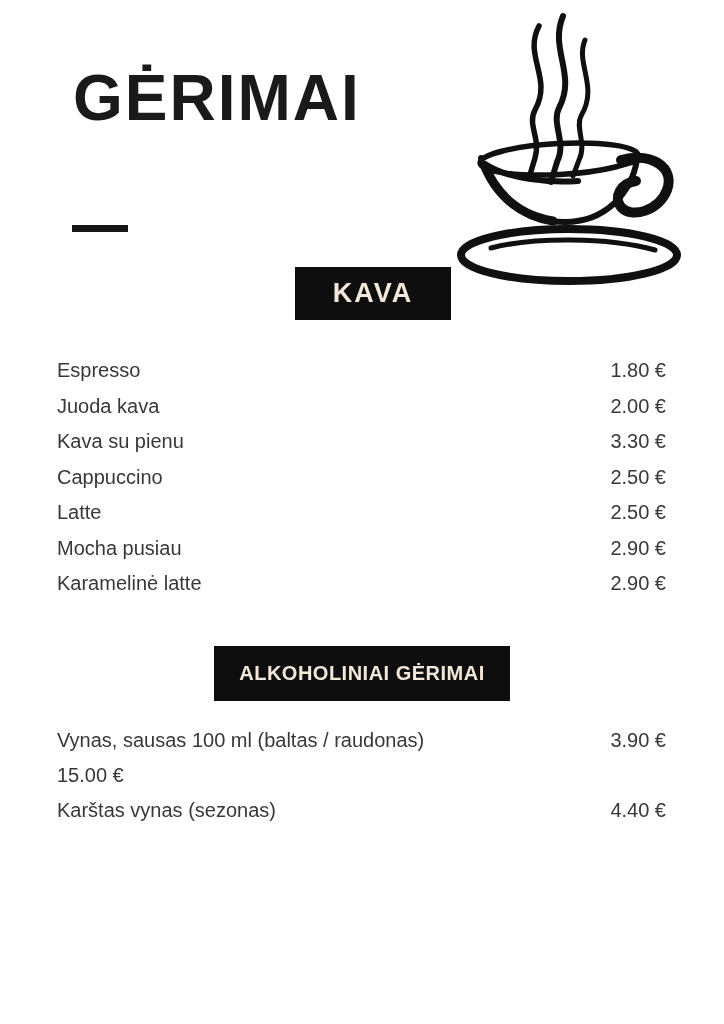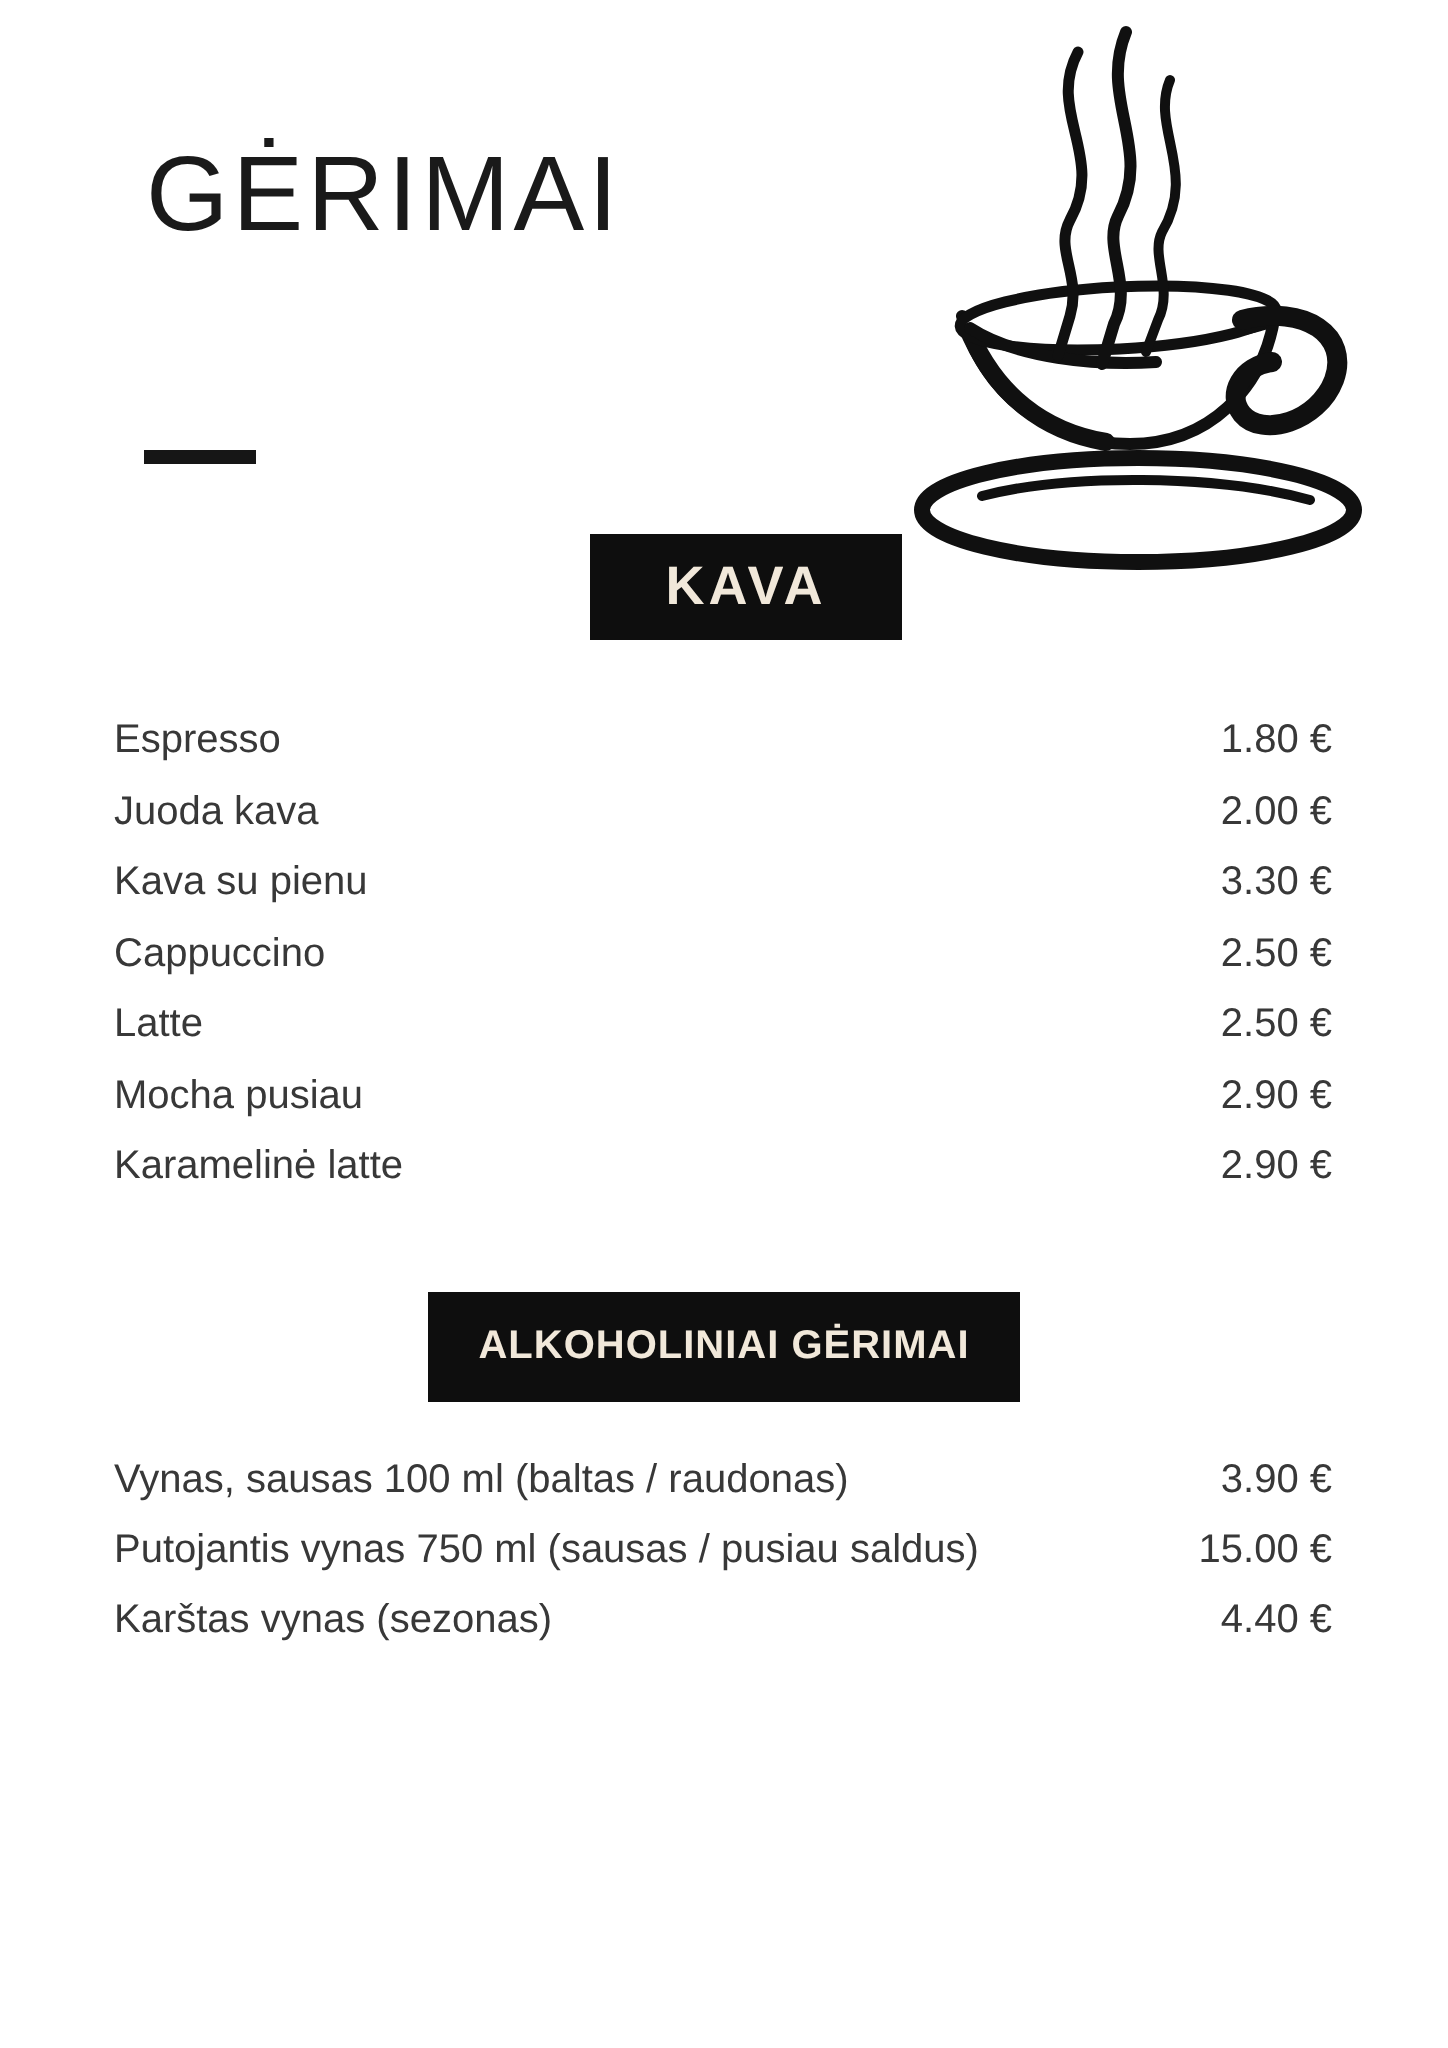--- a/index.html
+++ b/index.html
@@ -8,22 +8,22 @@
     background:#ffffff;
     font-family:"Liberation Sans","DejaVu Sans",sans-serif;
     position:relative;
     overflow:hidden;
     color:#333;
   }
   .page{position:absolute;inset:0;}
 
   .title{
     position:absolute;left:73px;top:68px;
-    font-size:53px;line-height:60px;
-    font-weight:400;
+    font-size:64px;line-height:60px;
+    font-weight:700;
     letter-spacing:2px;
     color:#1a1a1a;
   }
   .title-underline{
     position:absolute;left:72px;top:225px;
     width:56px;height:7px;background:#161616;
   }
 
   .cup{position:absolute;left:453px;top:12px;width:268px;height:274px;}
 
@@ -126,21 +126,20 @@
   <div class="header-wrap alko">
     <div class="section-header alko">ALKOHOLINIAI GĖRIMAI</div>
   </div>
 
   <div class="menu-list alcohol">
     <div class="row">
       <span class="item-name">Vynas, sausas 100 ml (baltas / raudonas)</span>
       <span class="item-price">3.90 €</span>
     </div>
     <div class="row">
-      <span class="item-name">Putojantis vynas 750 ml (sausas / pusiau saldus)</span>
       <span class="item-price">15.00 €</span>
     </div>
     <div class="row">
       <span class="item-name">Karštas vynas (sezonas)</span>
       <span class="item-price">4.40 €</span>
     </div>
   </div>
 
 </div>
 

